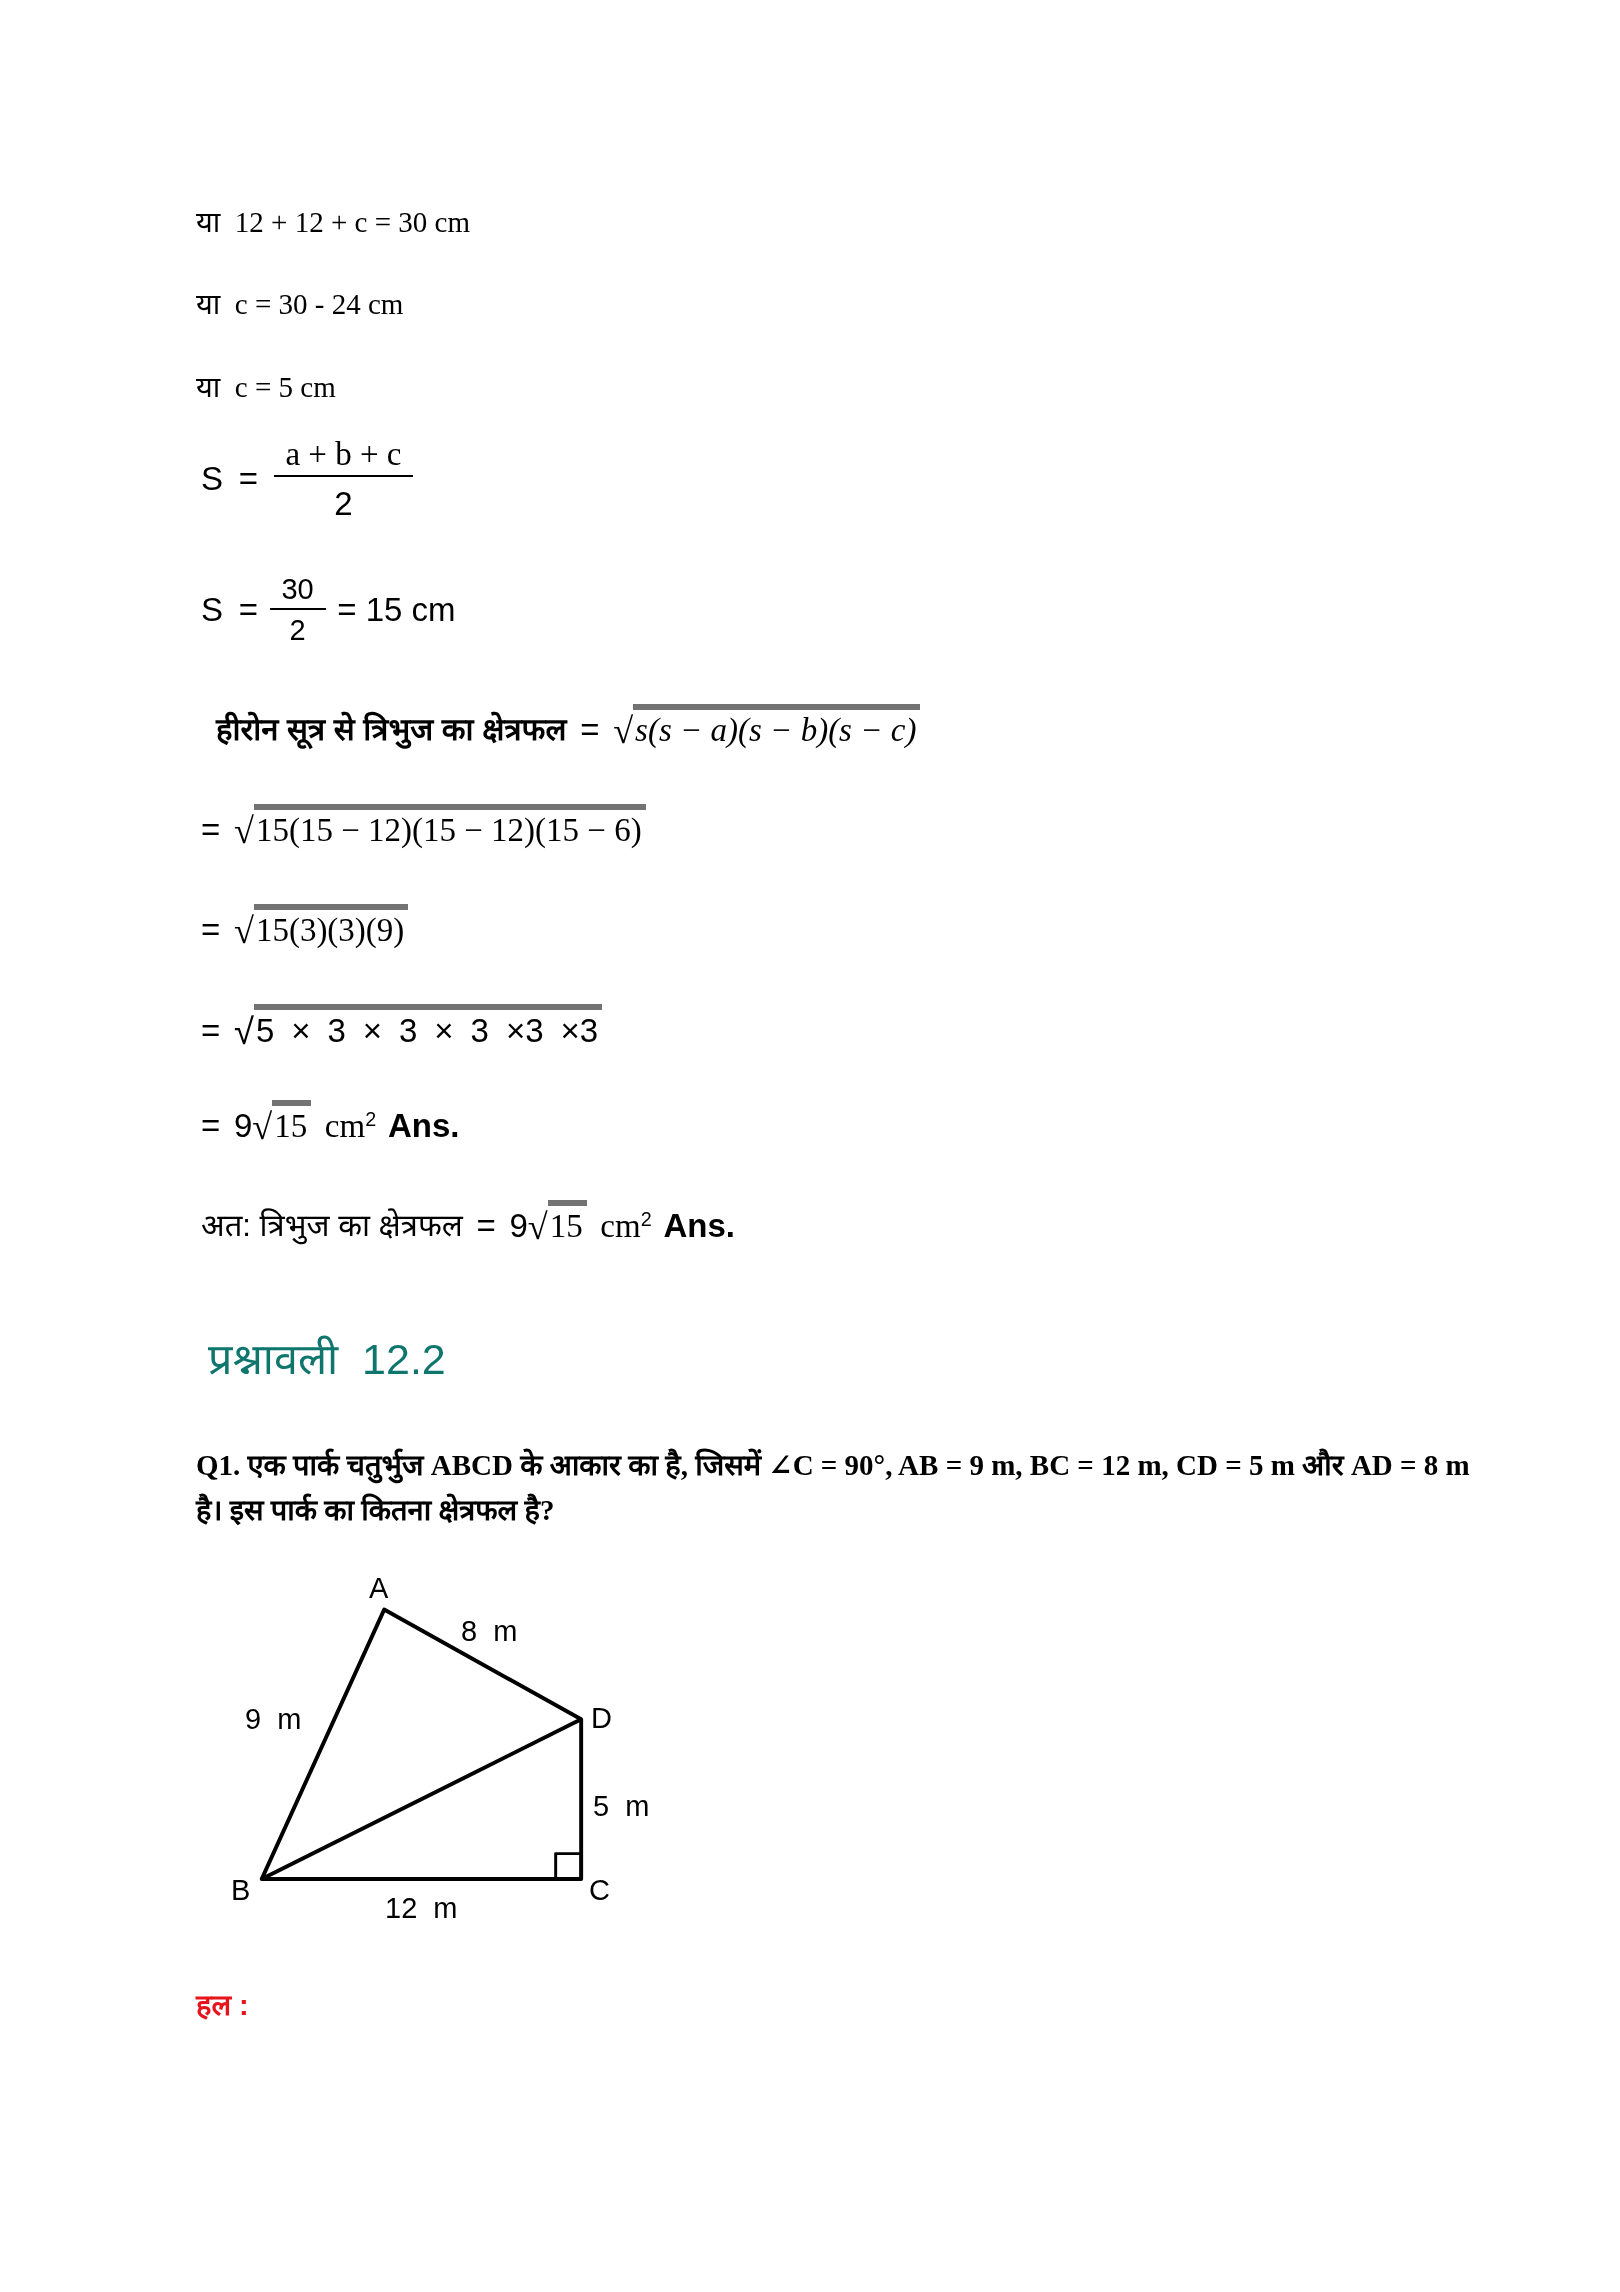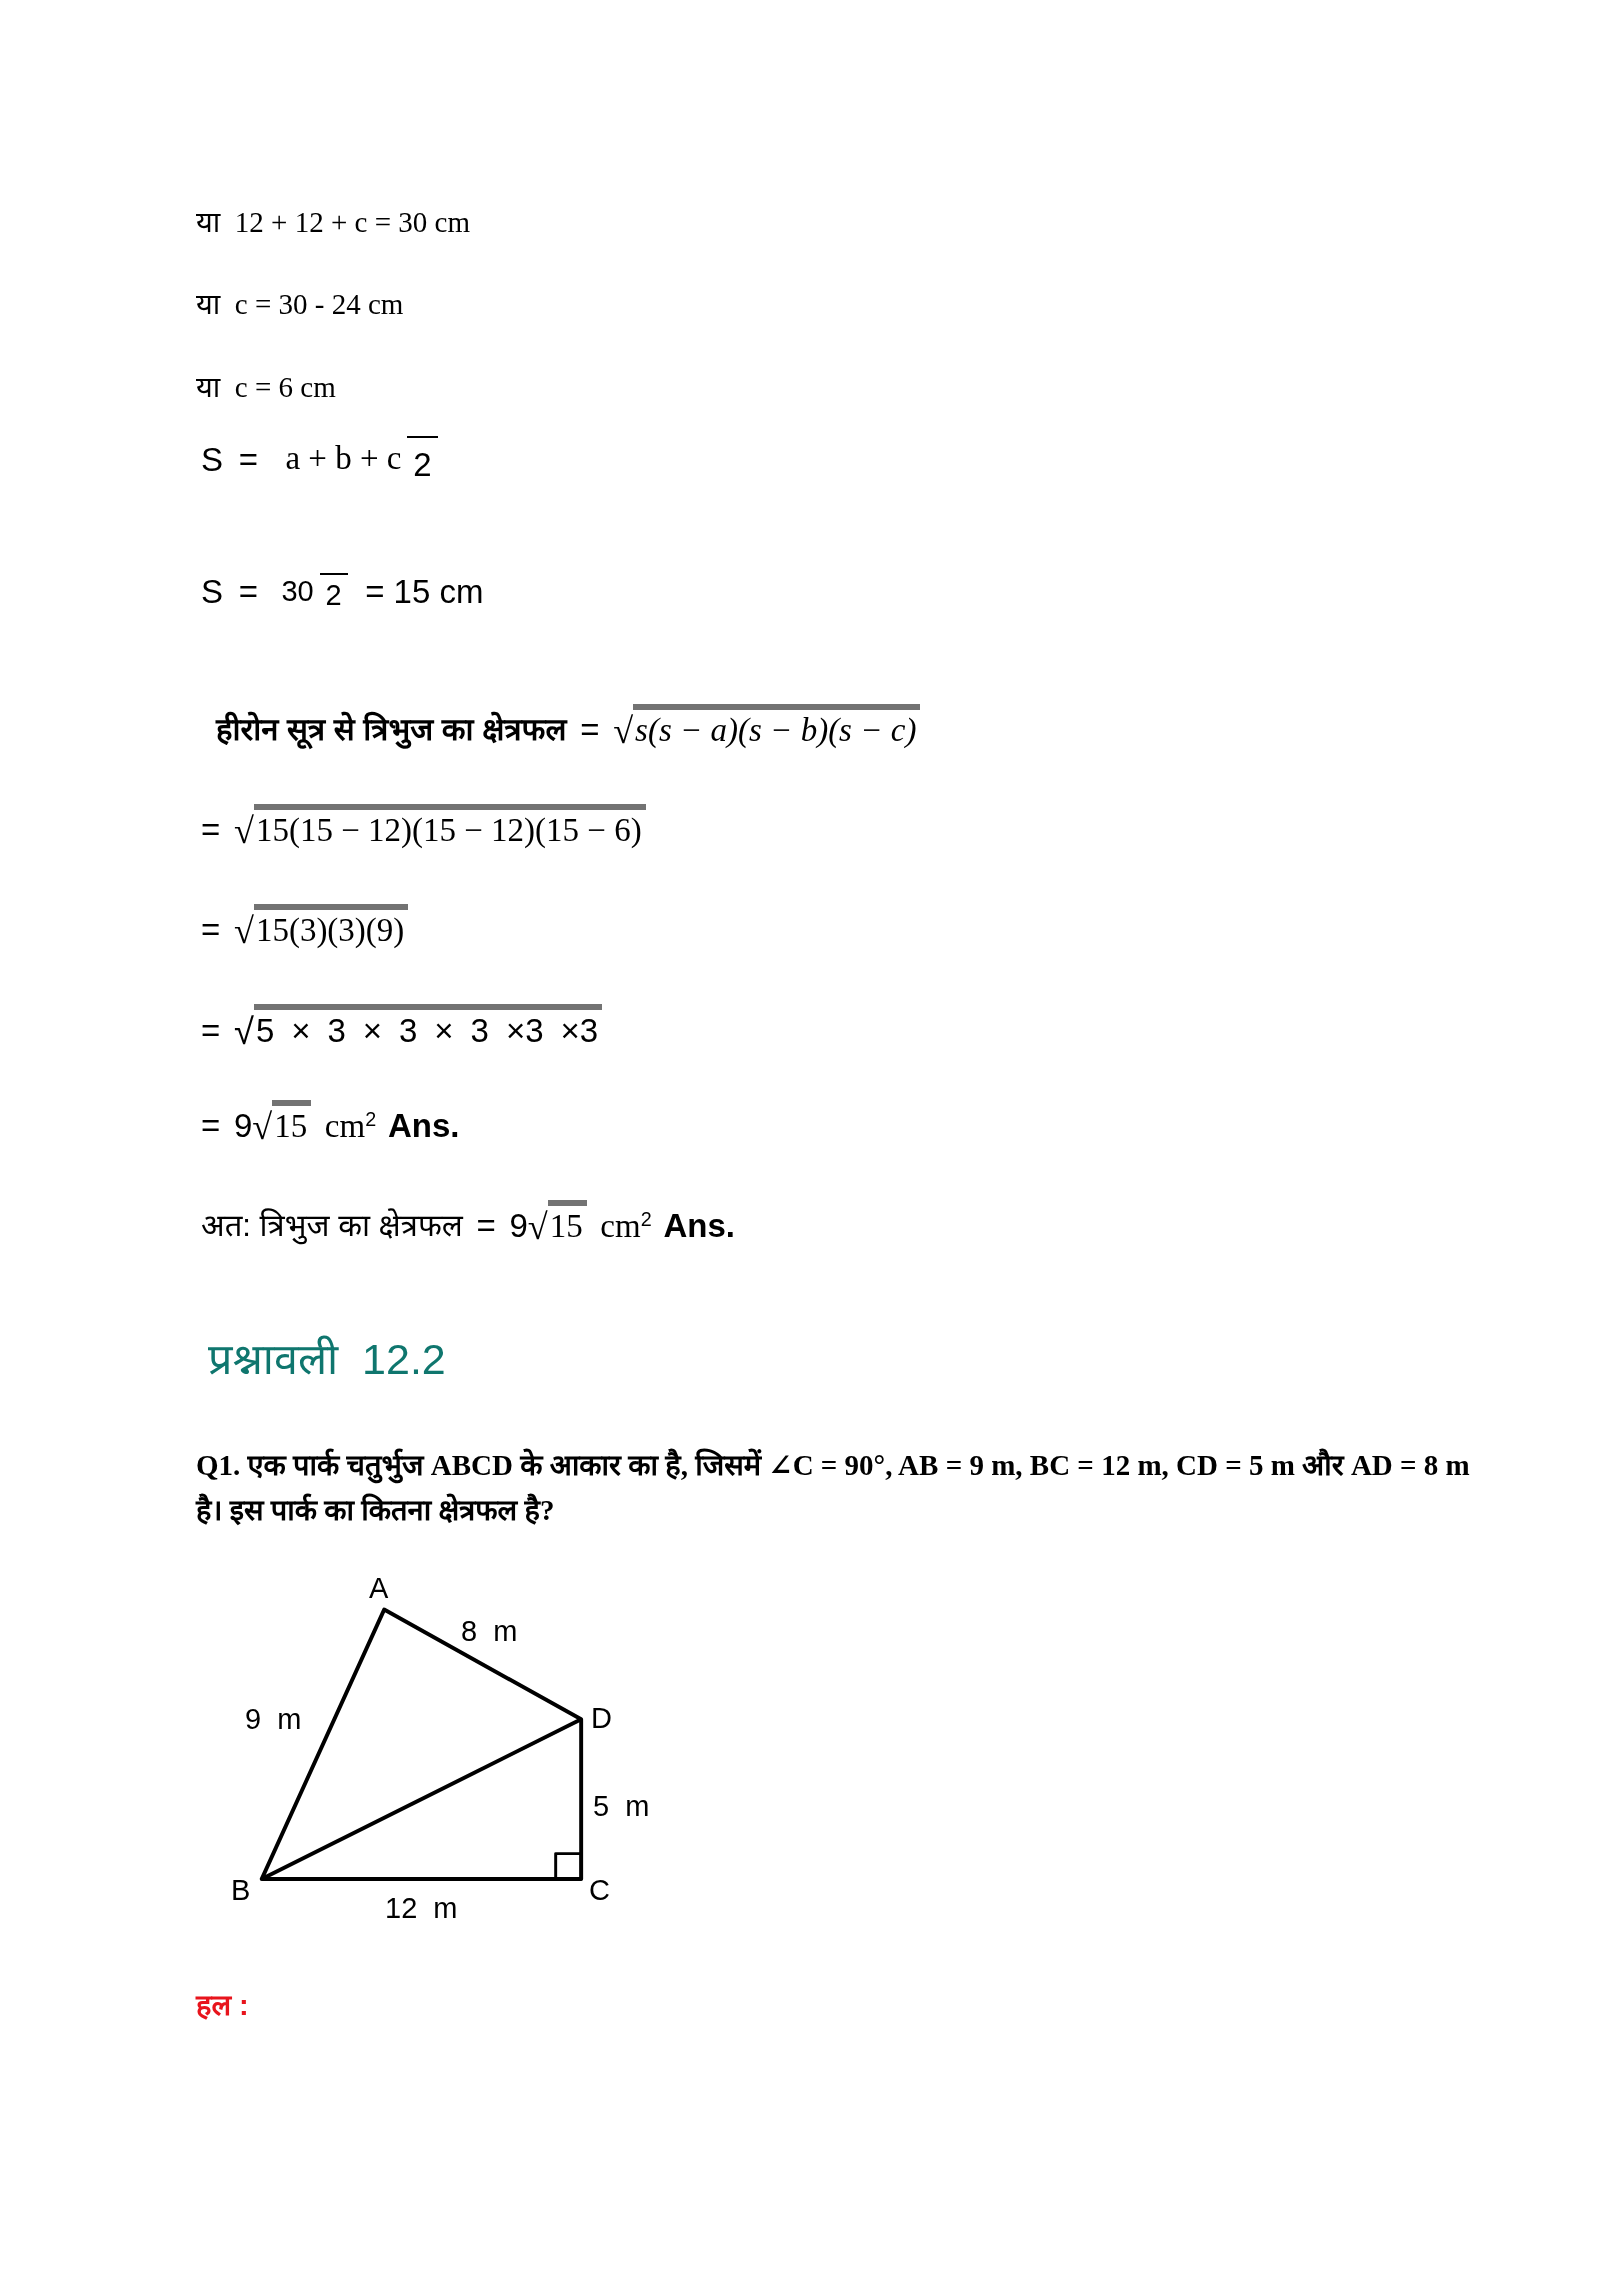--- a/index.html
+++ b/index.html
@@ -2,21 +2,21 @@
 <html><head>
 <meta charset="utf-8">
 <style>
   html, body { margin:0; padding:0; background:#ffffff; }
   body { width:1620px; height:2293px; position:relative; overflow:hidden; color:#000; }
   .abs { position:absolute; white-space:nowrap; }
   .serif { font-family:"Liberation Serif", "DejaVu Serif", serif; }
   .sans { font-family:"Liberation Sans", "DejaVu Sans", sans-serif; }
   .line { font-size:29px; }
   .math { font-size:33px; }
-  .frac { display:inline-flex; flex-direction:row; align-items:center; vertical-align:middle; margin:0 7.8px; }
+  .frac { display:inline-flex; flex-direction:column; align-items:center; vertical-align:middle; margin:0 7.8px; }
   .frac .num { padding:0 5.9px 2px; }
   .frac .den { border-top:2.9px solid #000; padding:3.9px 5.9px 0; width:100%; text-align:center; }
   .sqrt { display:inline-flex; align-items:flex-end; }
   .sqrt .rad { font-size:1.1em; line-height:1; }
   .sqrt .body { border-top:6px solid #737373; padding:2px 3.9px 0 2px; }
   .ital { font-style:italic; }
   .heading { color:#0f766e; font-size:43px; }
   .question { font-weight:bold; font-size:29px; line-height:45px; white-space:normal; width:1284px; }
   .hal { color:#e8141c; font-weight:bold; font-size:29px; }
   sup { font-size:0.6em; }
@@ -25,21 +25,21 @@
 </head>
 <body>
 
 <div class="abs serif line" style="left:196px; top:201px;">
   <span>या</span>&nbsp;&nbsp;<span>12 + 12 + c = 30 cm</span>
 </div>
 <div class="abs serif line" style="left:196px; top:283px;">
   <span>या</span>&nbsp;&nbsp;<span>c = 30 - 24 cm</span>
 </div>
 <div class="abs serif line" style="left:196px; top:366px;">
-  <span>या</span>&nbsp;&nbsp;<span>c = 6 cm</span>
+  <span>या</span>&nbsp;&nbsp;<span>c = 5 cm</span>
 </div>
 
 <div class="abs sans math" style="left:201px; top:436px; display:flex; align-items:center;">
   <span>S</span>
   <span style="margin-left:15.7px;">=</span>
   <span class="frac" style="margin-left:21.6px;">
     <span class="num serif">a + b + c</span>
     <span class="den" style="padding-top:7.8px;">2</span>
   </span>
 </div>

